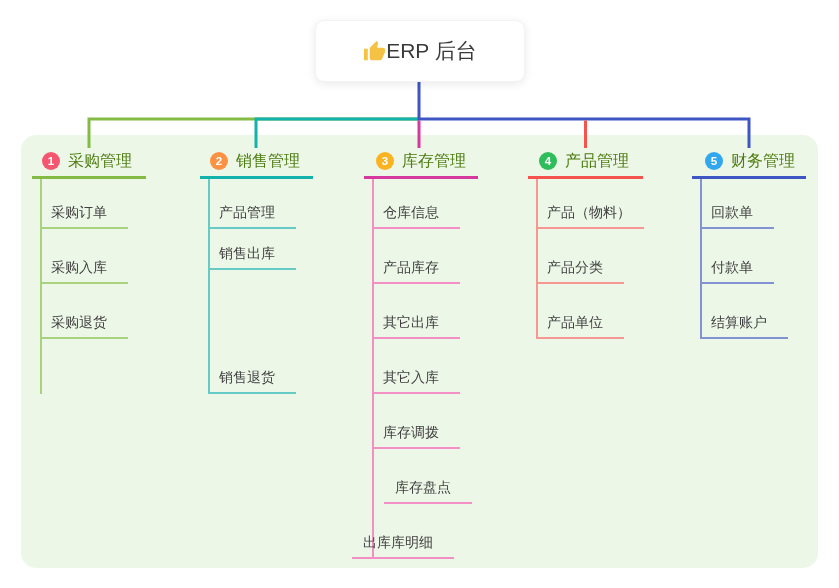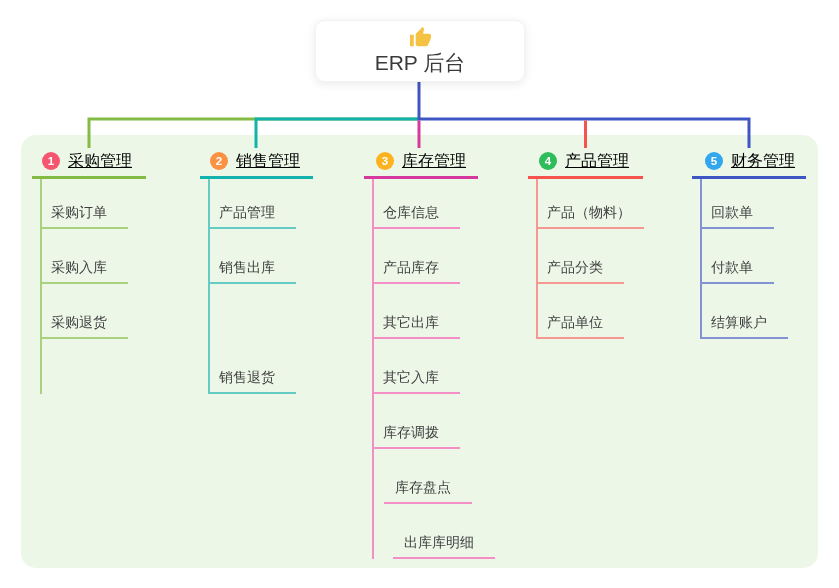--- a/index.html
+++ b/index.html
@@ -8,27 +8,27 @@
 
   .panel{position:absolute;left:21px;top:135px;width:797px;height:433px;
          background:#EDF7E8;border-radius:15px;}
 
   svg.connectors{position:absolute;left:0;top:0;}
 
   .root-card{position:absolute;left:315px;top:20px;width:210px;height:62px;
              background:#ffffff;border:1px solid #f3f3f3;border-radius:9px;
              box-shadow:0 2px 10px rgba(0,0,0,.09);
              display:flex;align-items:center;justify-content:center;gap:0;
-             box-sizing:border-box;cursor:pointer;flex-direction:column;}
+             box-sizing:border-box;cursor:pointer;}
   .root-label{font-size:21px;color:#3a3a3a;}
 
   .branch-head{position:absolute;top:151px;height:20px;display:flex;align-items:center;gap:8px;cursor:pointer;}
   .badge{width:18px;height:18px;border-radius:50%;color:#fff;font-size:11.5px;font-weight:bold;
          display:flex;align-items:center;justify-content:center;flex:0 0 auto;}
-  .branch-label{font-size:16px;color:#000000;white-space:nowrap;text-decoration:underline;}
+  .branch-label{font-size:16px;color:#4d7c0f;white-space:nowrap;}
 
   .t-line{position:absolute;top:176px;height:3px;}
   .v-line{position:absolute;width:2px;}
 
   .child-row{position:absolute;box-sizing:border-box;height:35px;
              display:flex;align-items:flex-end;padding:0 0 8px 11px;
              border-bottom:2px solid;cursor:pointer;}
   .child-row span{font-size:14px;line-height:1;color:#3f3f3f;white-space:nowrap;}
 </style>
 </head>
@@ -71,21 +71,21 @@
 
   <div class="branch-head" style="left:210px">
     <span class="badge" style="background:#FA9143">2</span>
     <span class="branch-label">销售管理</span>
   </div>
   <div class="t-line" style="left:200px;width:113px;background:#14B2AC"></div>
   <div class="v-line" style="left:208px;top:179px;height:215px;background:#66CBC5"></div>
   <div class="child-row" style="left:208px;top:194px;width:88px;border-color:#66CBC5">
       <span>产品管理</span>
     </div>
-  <div class="child-row" style="left:208px;top:249px;width:88px;border-color:#66CBC5">
+  <div class="child-row" style="left:208px;top:235px;width:88px;border-color:#66CBC5">
       <span>销售出库</span>
     </div>
   <div class="child-row" style="left:208px;top:359px;width:88px;border-color:#66CBC5">
       <span>销售退货</span>
     </div>
 
   <div class="branch-head" style="left:376px">
     <span class="badge" style="background:#FBB41F">3</span>
     <span class="branch-label">库存管理</span>
   </div>
@@ -102,21 +102,21 @@
     </div>
   <div class="child-row" style="left:372px;top:359px;width:88px;border-color:#F48FC5">
       <span>其它入库</span>
     </div>
   <div class="child-row" style="left:372px;top:414px;width:88px;border-color:#F48FC5">
       <span>库存调拨</span>
     </div>
   <div class="child-row" style="left:384px;top:469px;width:88px;border-color:#F48FC5">
       <span>库存盘点</span>
     </div>
-  <div class="child-row" style="left:393px;top:524px;width:102px;border-color:#F48FC5">
+  <div class="child-row" style="left:352px;top:524px;width:102px;border-color:#F48FC5">
       <span>出库库明细</span>
     </div>
 
   <div class="branch-head" style="left:539px">
     <span class="badge" style="background:#2FBD5B">4</span>
     <span class="branch-label">产品管理</span>
   </div>
   <div class="t-line" style="left:528px;width:115px;background:#F4544D"></div>
   <div class="v-line" style="left:536px;top:179px;height:160px;background:#F79792"></div>
   <div class="child-row" style="left:536px;top:194px;width:108px;border-color:#F79792">

